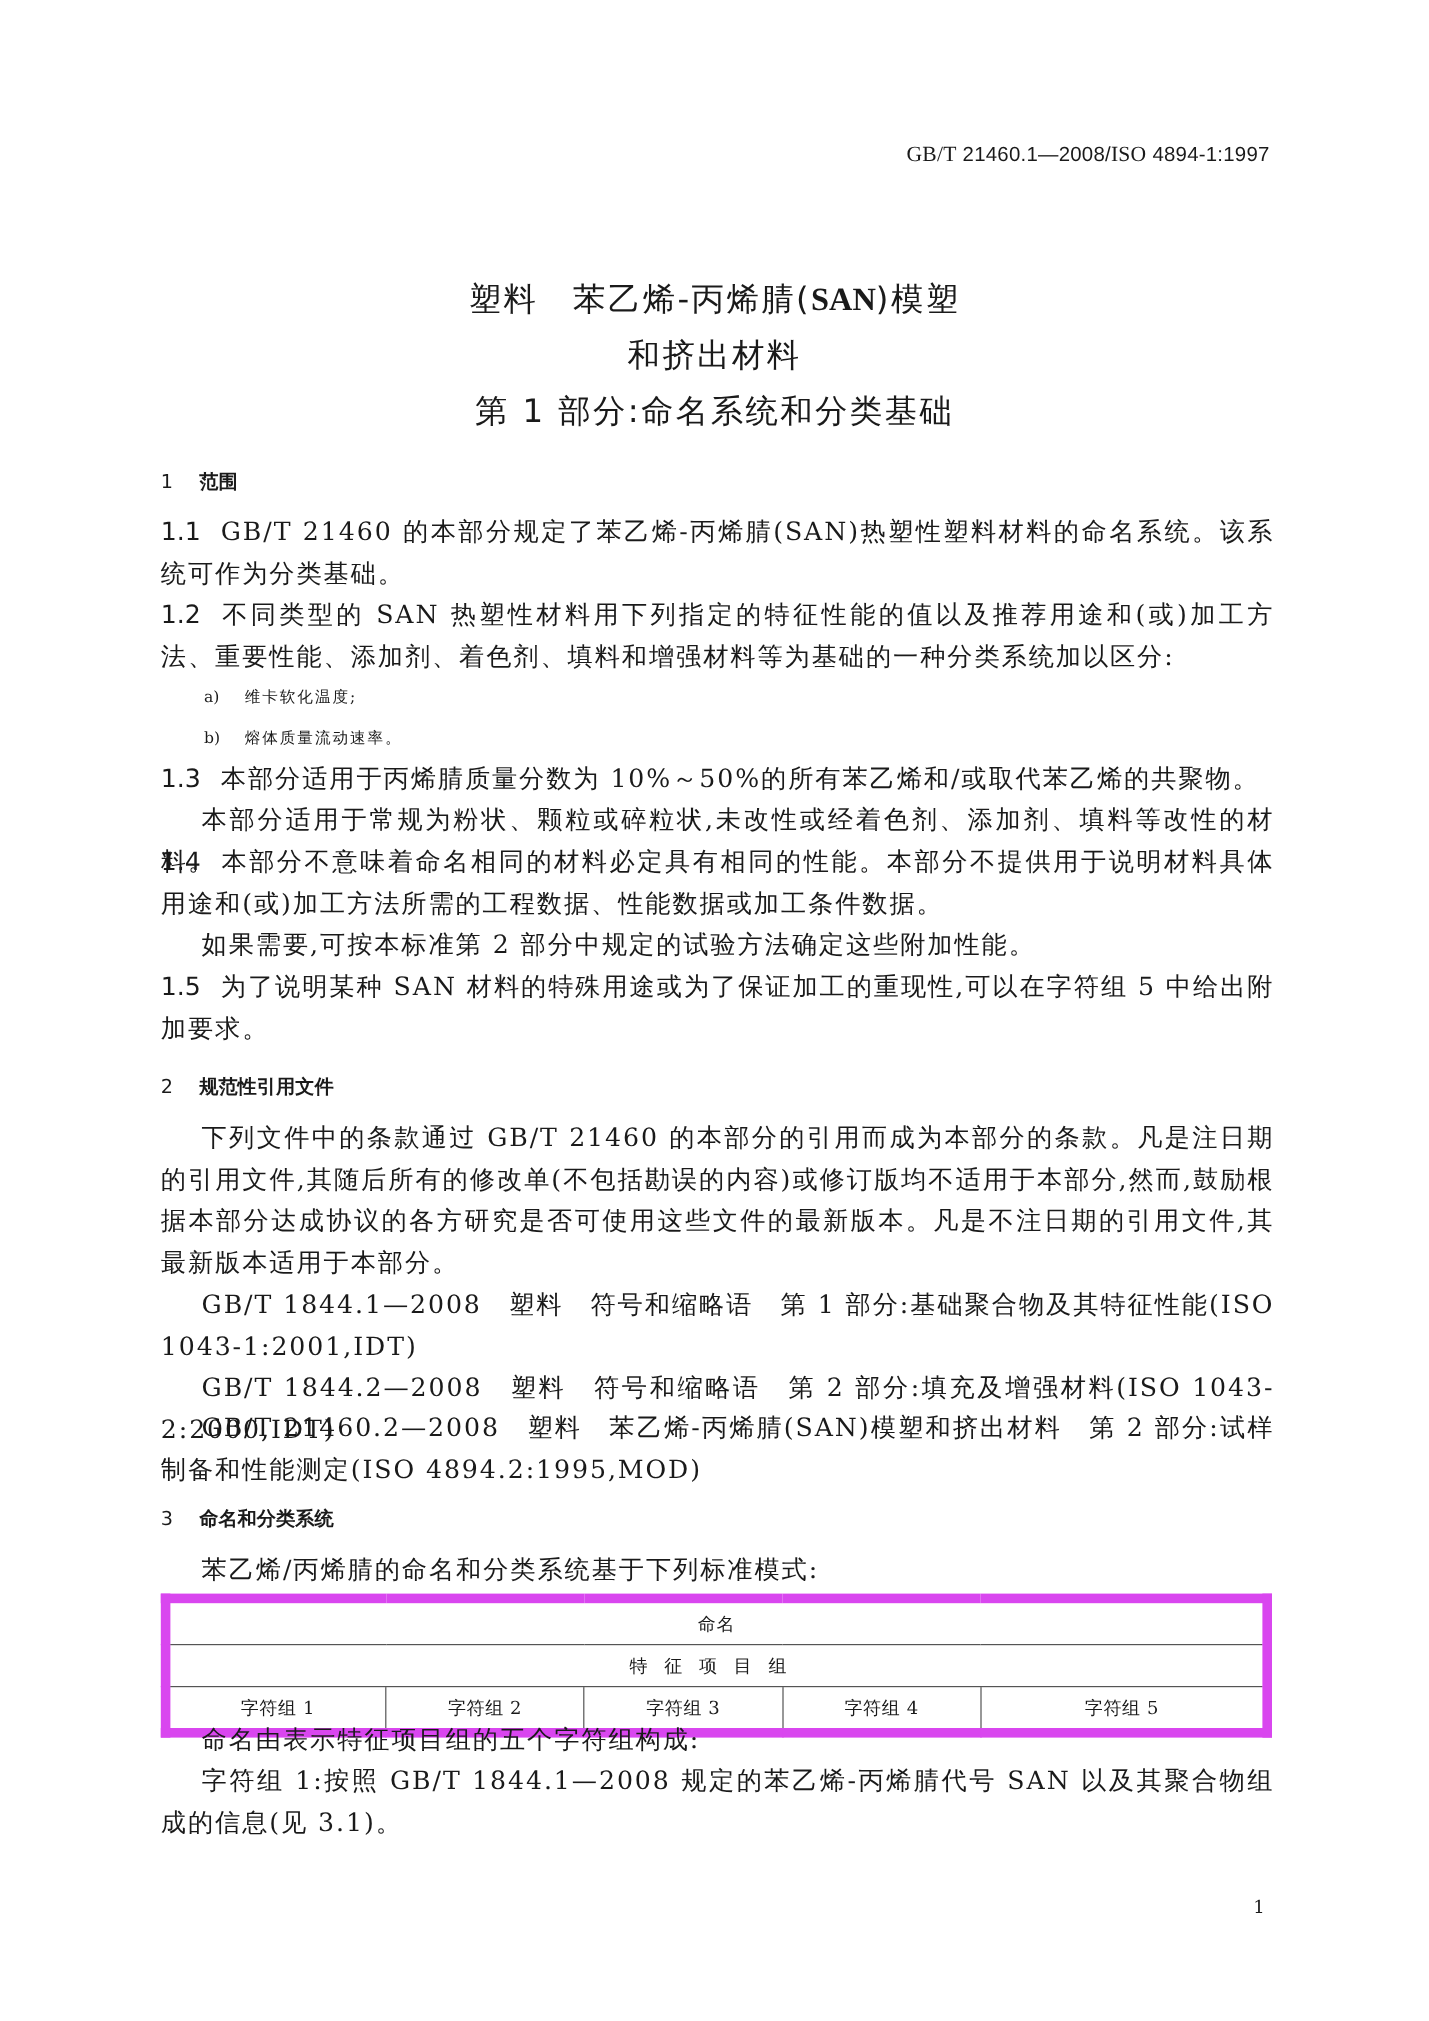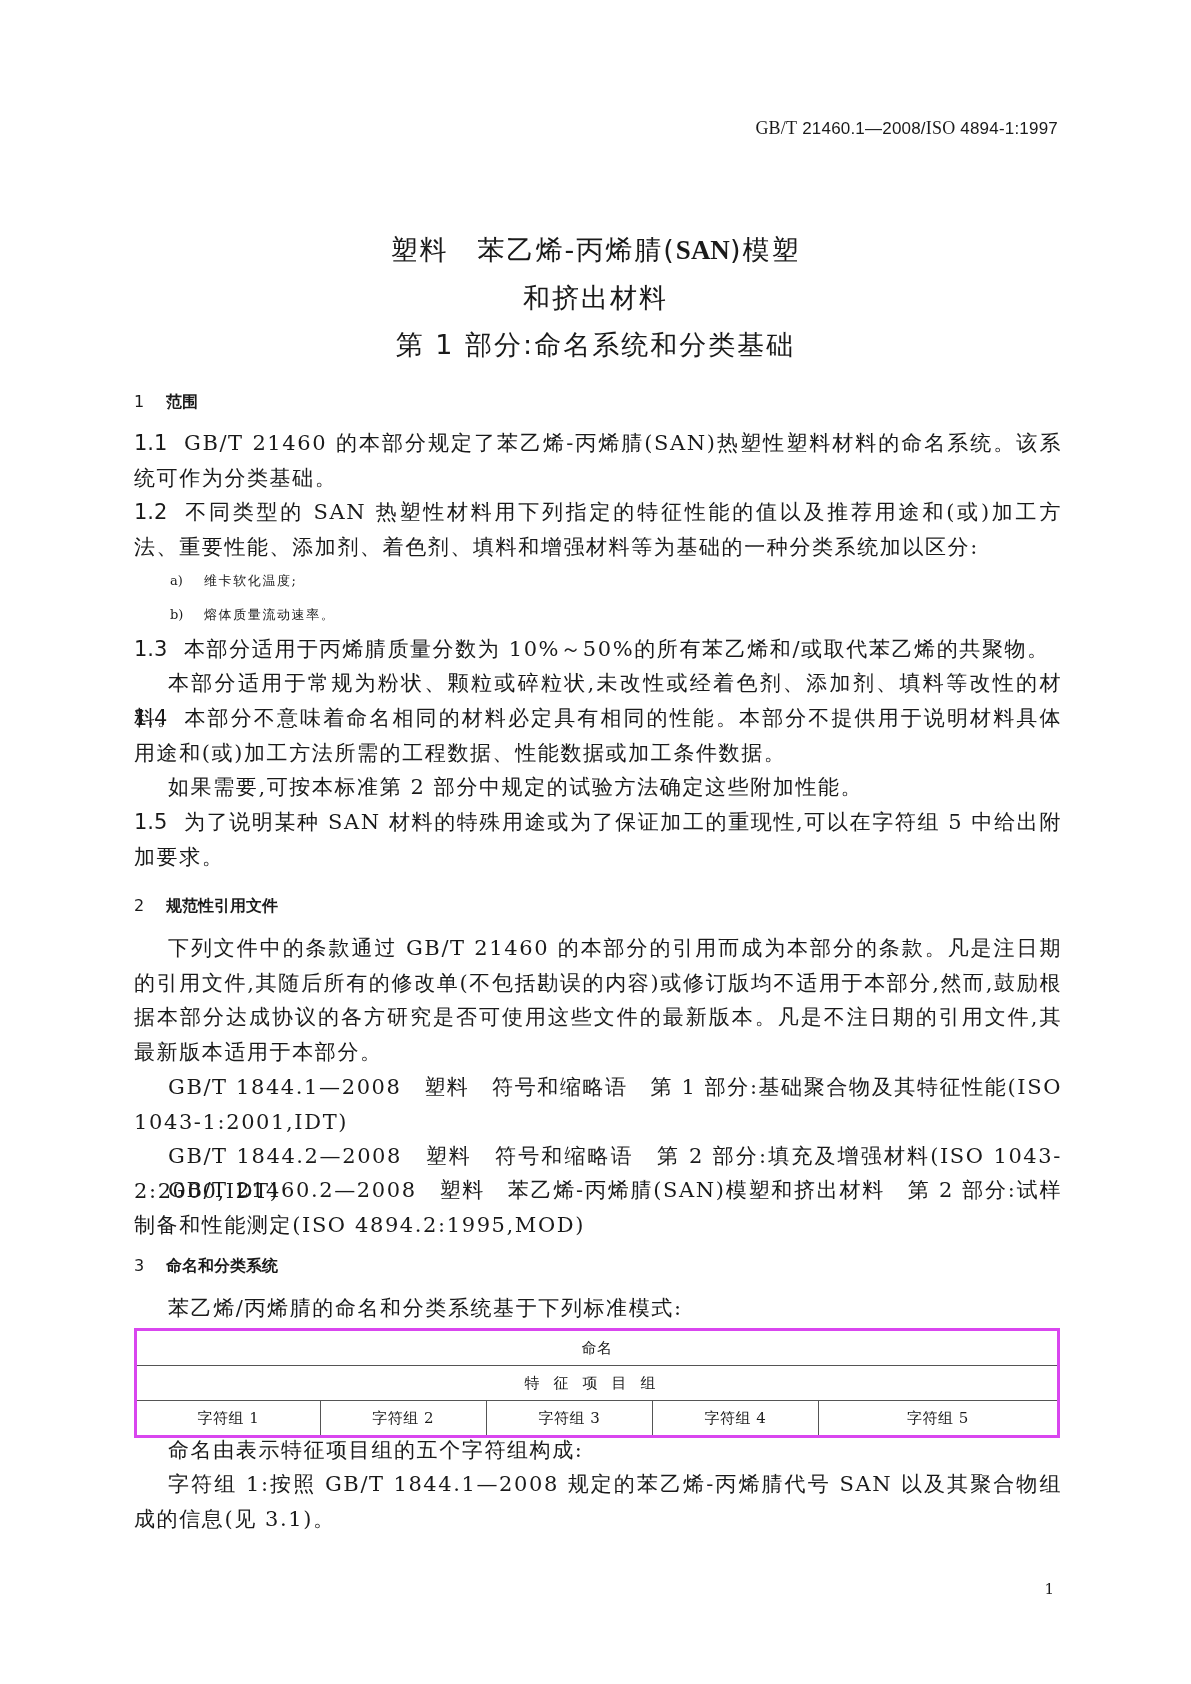--- a/index.html
+++ b/index.html
@@ -32,21 +32,21 @@
     text-align: justify;
   }
   .p .cl {
     font-family: "DejaVu Sans", sans-serif; letter-spacing: 0; display: inline-block; width: 50px;
   }
   .indent { text-indent: 34px; }
   .li { position: absolute; left: 170px; font-size: 13px; letter-spacing: 1.6px; }
   .li .mk { display: inline-block; width: 34px; letter-spacing: 0; }
   .tbl {
     position: absolute; left: 134px; top: 1328px; width: 926px;
-    border-collapse: collapse; border: 3px solid #d946ef;
+    border-collapse: collapse; border: 8px solid #d946ef;
     font-size: 15px;
   }
   .tbl td { border: 1px solid #555; text-align: center; height: 34px; padding: 0; letter-spacing: 0.5px; }
   .tbl tr.r2 td { letter-spacing: 14px; }
   .page-num { position: absolute; right: 137px; top: 1580px; font-size: 15px; }
 </style>
 </head>
 <body>
 
 <div class="page">

